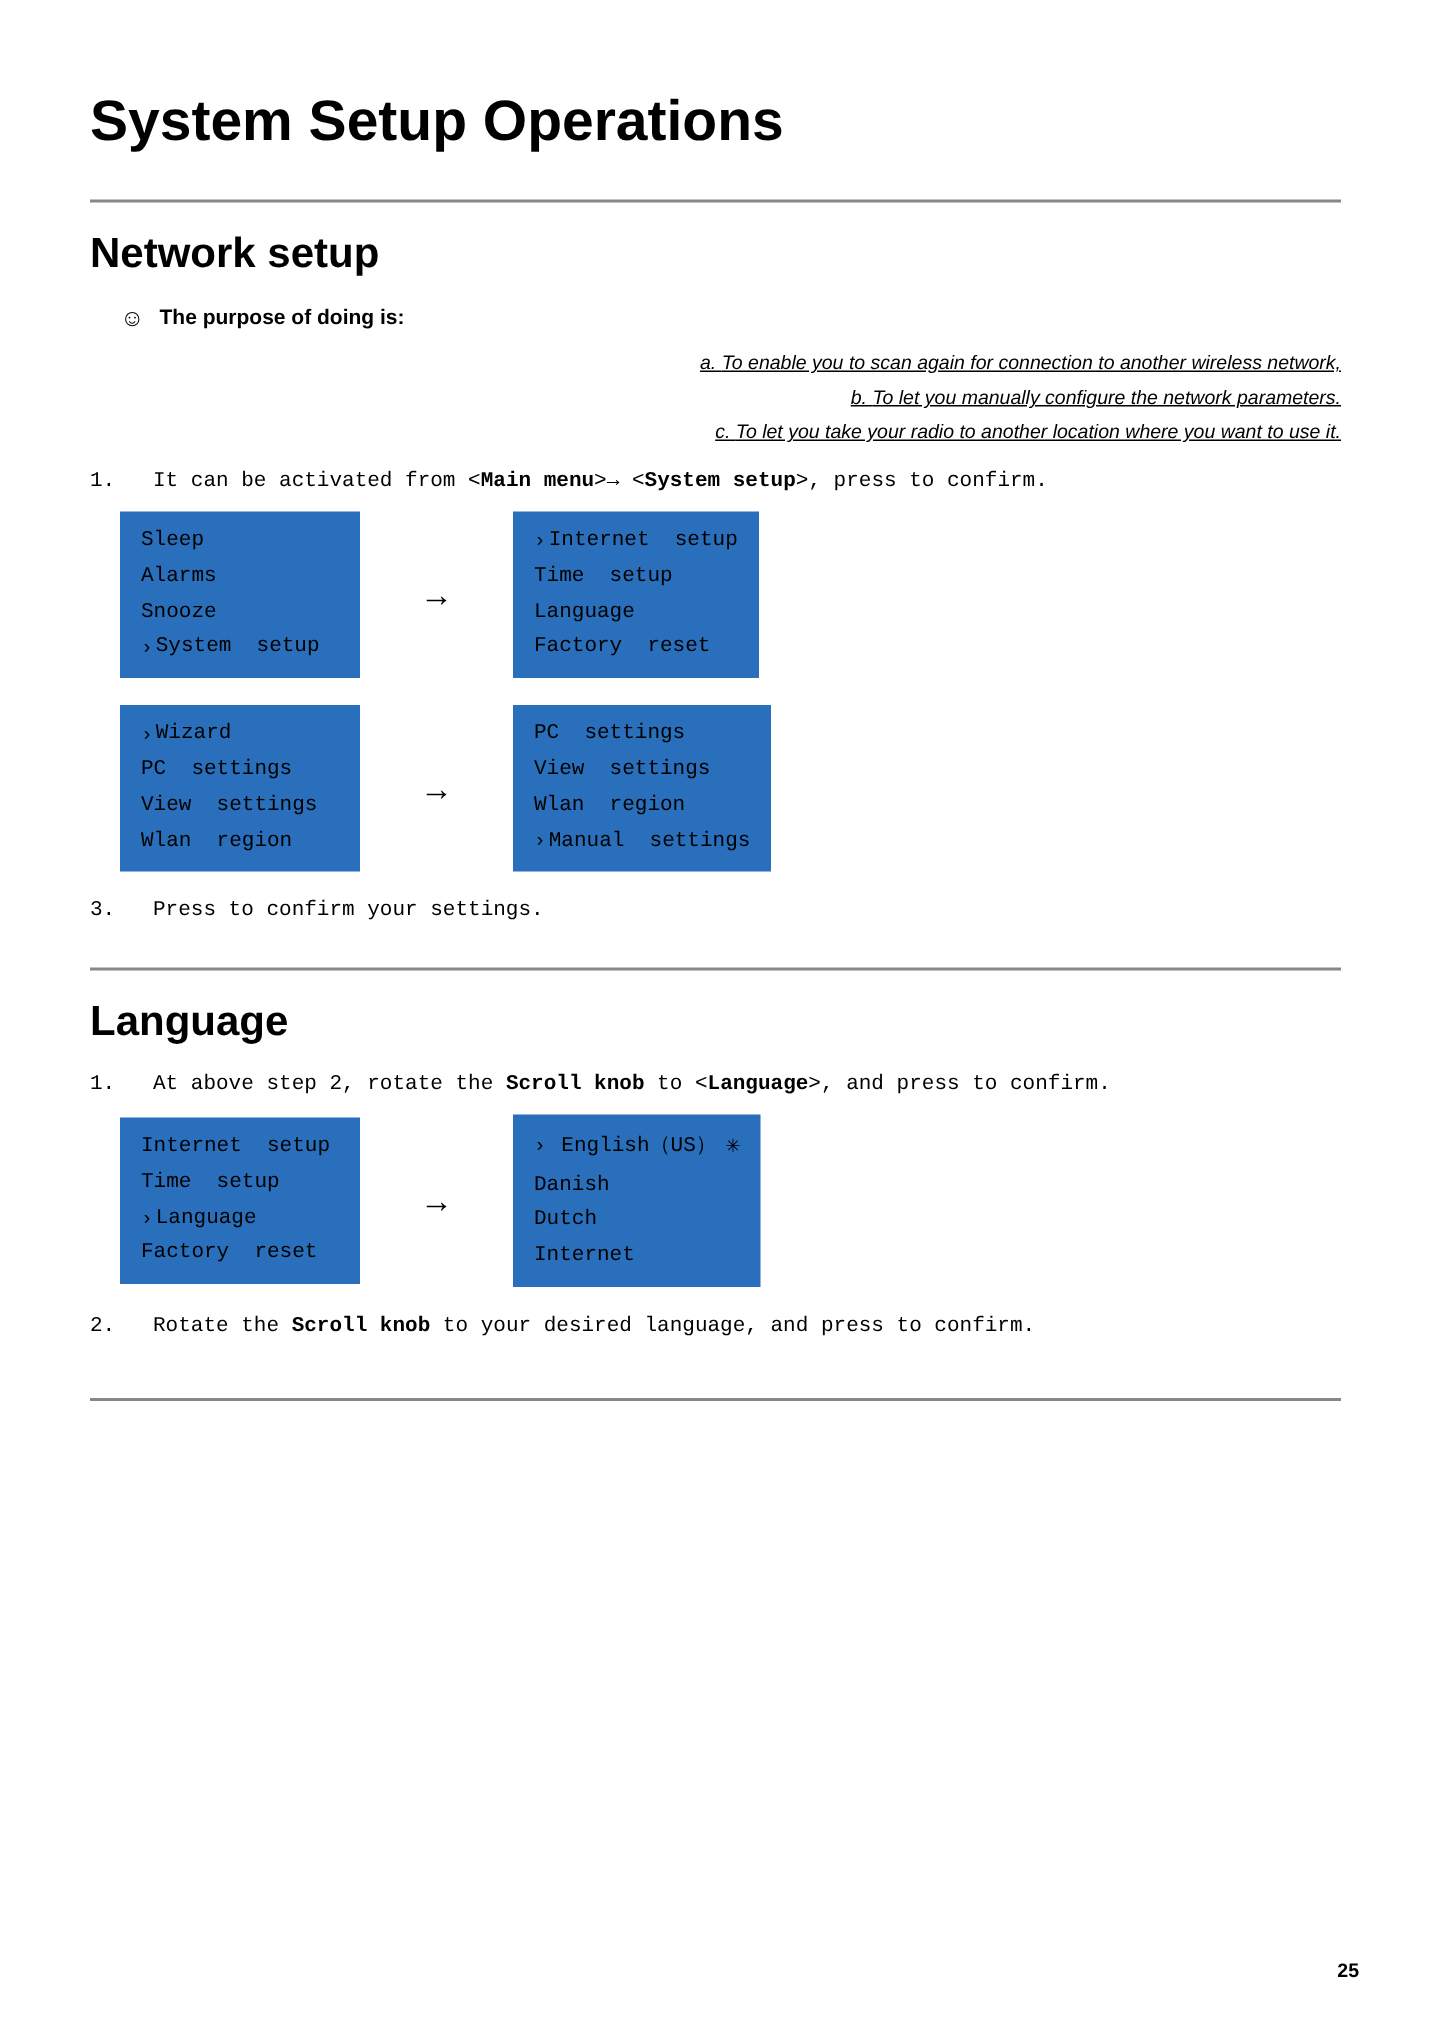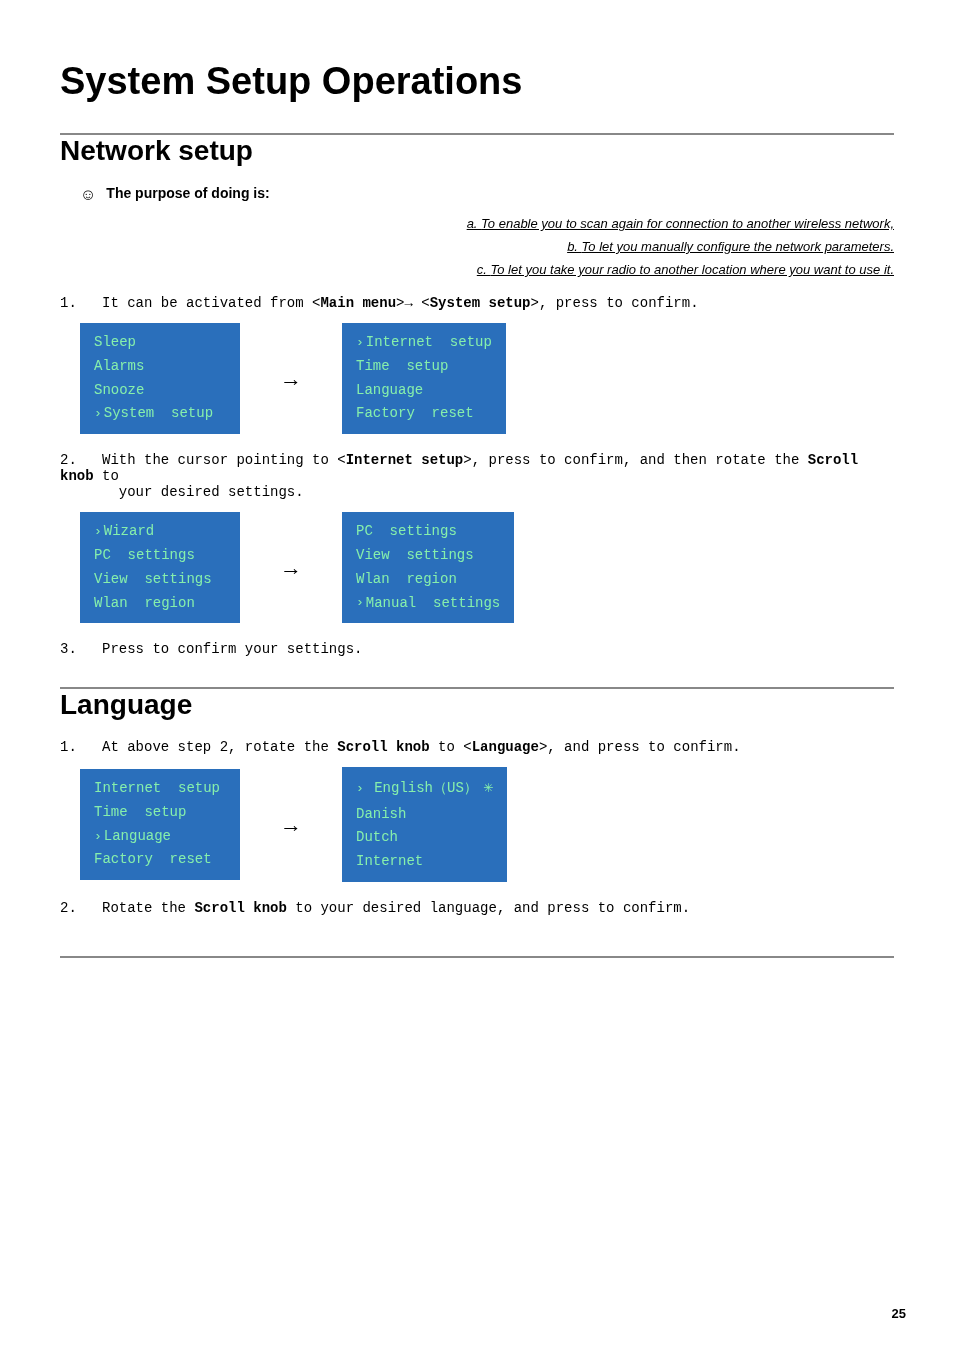--- a/index.html
+++ b/index.html
@@ -13,20 +13,21 @@
       position: relative;
     }
     h1 {
       font-size: 38px;
       font-weight: bold;
       margin-bottom: 30px;
       margin-top: 20px;
     }
     .section {
       border-top: 2px solid #888;
+      padding-top: 18px;
       margin-bottom: 30px;
     }
     h2 {
       font-size: 28px;
       font-weight: bold;
       margin-bottom: 18px;
     }
     .purpose-block {
       display: flex;
       align-items: flex-start;
@@ -68,21 +69,21 @@
       font-family: Liberation Mono, monospace;
     }
     .diagram-row {
       display: flex;
       align-items: center;
       margin: 12px 0 18px 20px;
       gap: 30px;
     }
     .menu-box {
       background: #2a6fbb;
-      color: #86efac;
+      color: #000000;
       padding: 8px 14px;
       font-size: 14px;
       min-width: 160px;
       line-height: 1.7;
       font-family: 'Courier New', monospace;
     }
     .menu-box .active {
       display: flex;
       align-items: center;
     }
@@ -150,21 +151,20 @@
       <div class="menu-box">
         <div class="active"><span class="chevron">›</span>Internet&nbsp; setup</div>
         <div>Time&nbsp; setup</div>
         <div>Language</div>
         <div>Factory&nbsp; reset</div>
       </div>
     </div>
   </div>
 
   <div class="numbered-item">
-    <p class="step-text">2.&nbsp;&nbsp; With the cursor pointing to &lt;<b>Internet setup</b>&gt;, press to confirm, and then rotate the <b>Scroll knob</b> to<br>&nbsp;&nbsp;&nbsp;&nbsp;&nbsp;&nbsp; your desired settings.</p>
     <div class="diagram-row">
       <div class="menu-box">
         <div class="active"><span class="chevron">›</span> Wizard</div>
         <div>PC&nbsp; settings</div>
         <div>View&nbsp; settings</div>
         <div>Wlan&nbsp; region</div>
       </div>
       <div class="arrow-right">→</div>
       <div class="menu-box">
         <div>PC&nbsp; settings</div>

